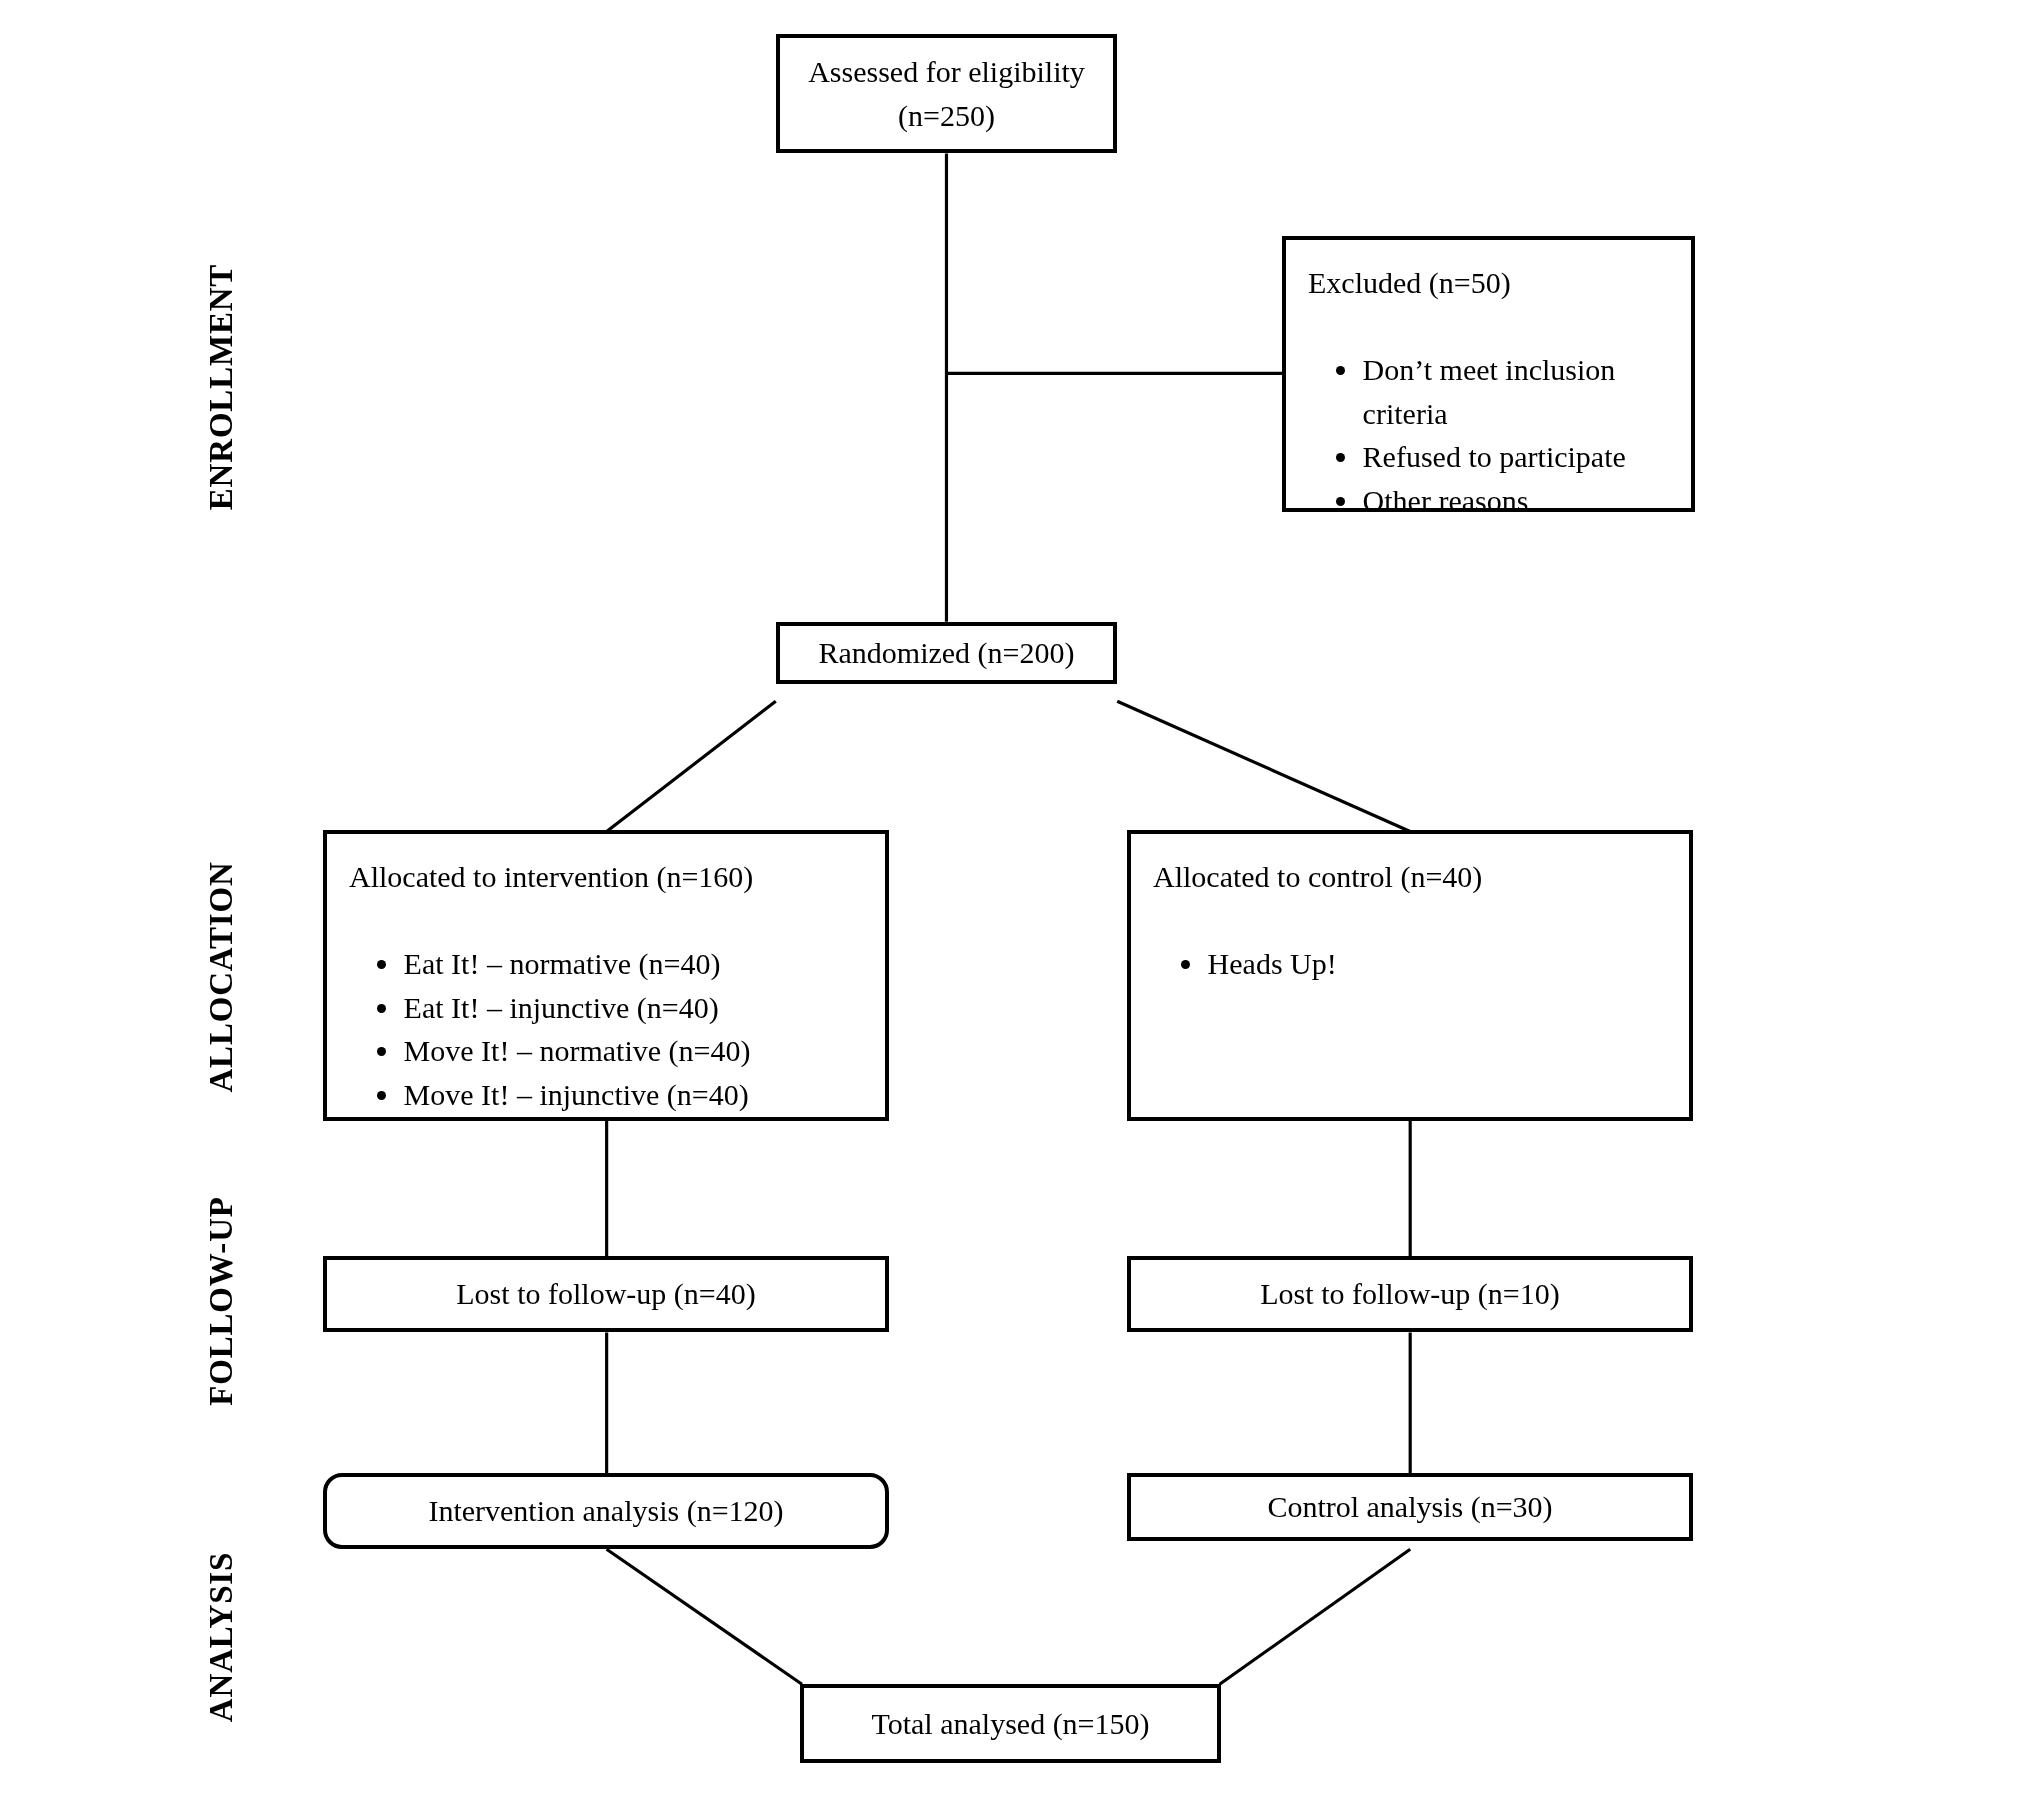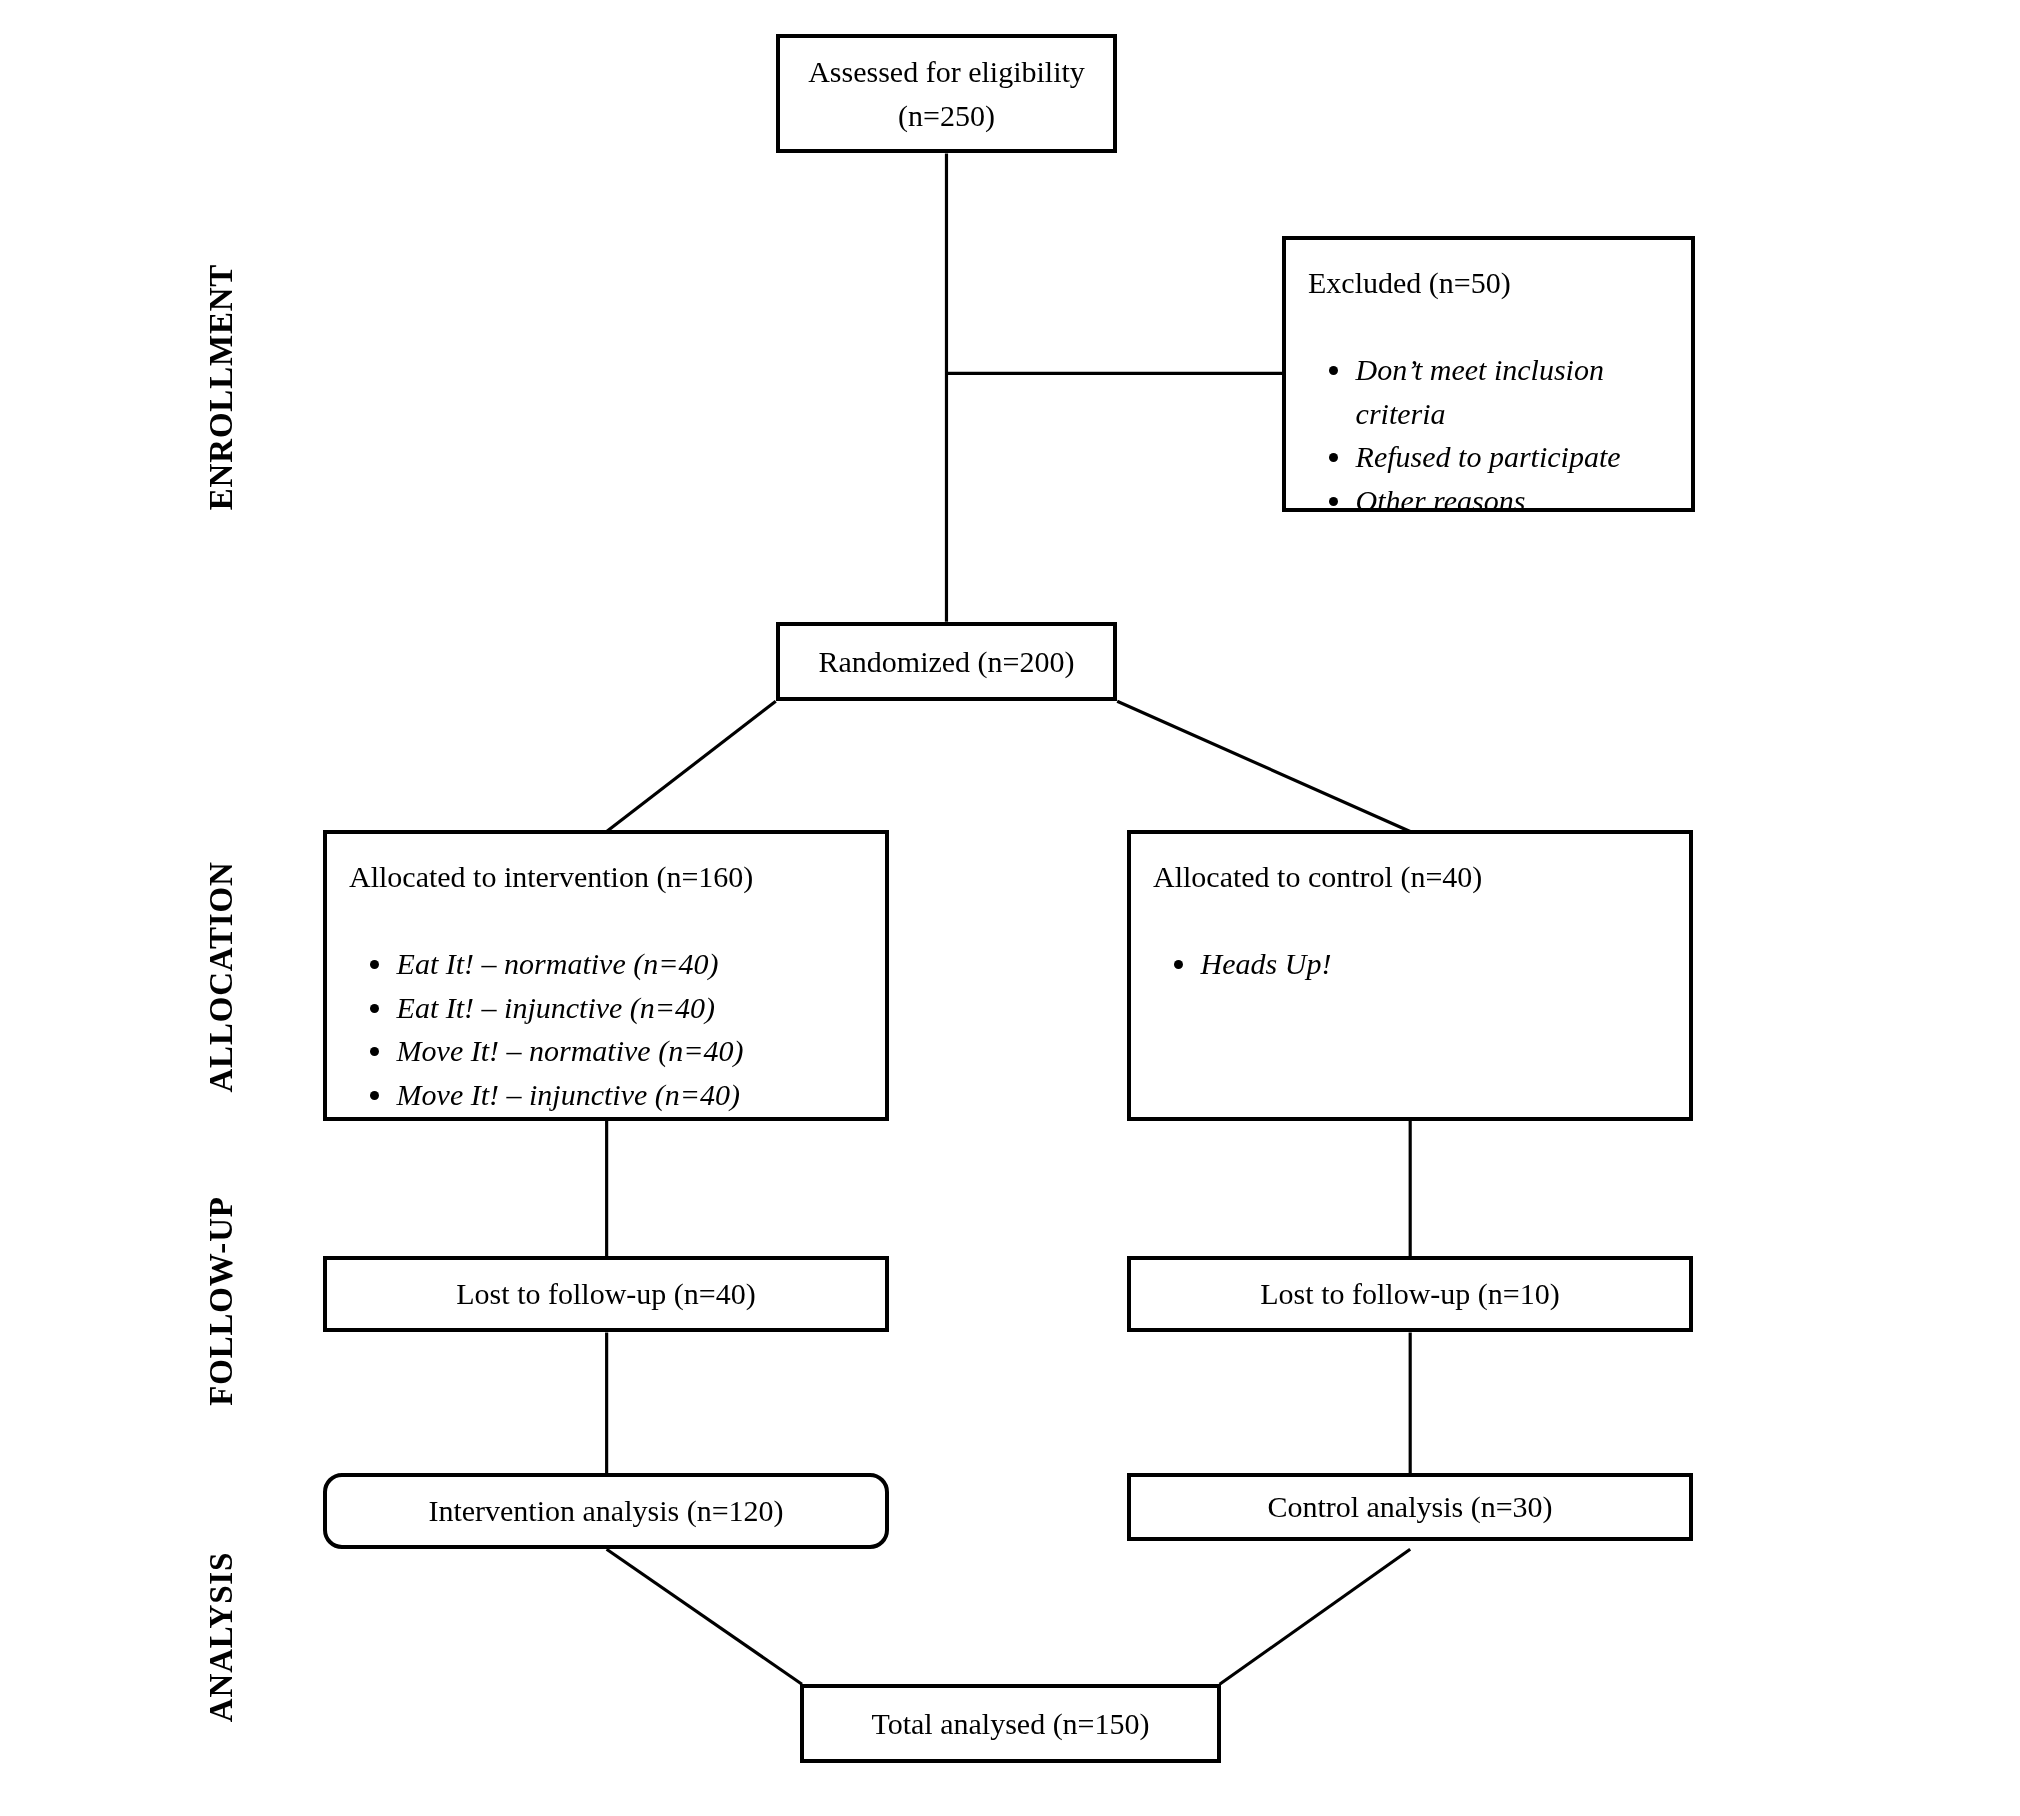--- a/index.html
+++ b/index.html
@@ -36,41 +36,40 @@
     justify-content: center;
     text-align: center;
   }
   .flow-box.listbox {
     padding: 20.6px 22px;
   }
   .flow-box .box-title {
     margin: 0 0 44px 0;
   }
   .flow-box ul {
-    margin: 0;
+    margin: 7px;
     padding-left: 46px;
     list-style: disc outside;
-    font-style: italic;
   }
   .flow-box li {
     line-height: 1.45;
     padding-left: 1.6px;
   }
   .stage-label {
     position: absolute;
     transform: translate(-50%, -50%) rotate(-90deg);
     font-weight: bold;
     font-size: 33px;
     letter-spacing: 0.8px;
     white-space: nowrap;
   }
   
   #box-assessed   { left: 776px;  top: 34px;   width: 341px; height: 119px; }
   #box-excluded   { left: 1282px; top: 236px;  width: 413px; height: 276px; }
-  #box-randomized { left: 776px;  top: 622px;  width: 341px; height: 79px; }
+  #box-randomized { left: 776px;  top: 622px;  width: 341px; height: 62px; }
   #box-alloc-int  { left: 323px;  top: 830px; width: 566px; height: 291px; }
   #box-alloc-ctrl { left: 1127px; top: 830px; width: 566px; height: 291px; }
   #box-lost-int   { left: 323px;  top: 1256px; width: 566px; height: 76px; }
   #box-lost-ctrl  { left: 1127px; top: 1256px; width: 566px; height: 76px; }
   #box-ana-int    { left: 323px;  top: 1473px; width: 566px; height: 76px; border-radius: 19px; }
   #box-ana-ctrl   { left: 1127px; top: 1473px; width: 566px; height: 68px; }
   #box-total      { left: 800px; top: 1684px; width: 421px; height: 79px; }
 
   #stage-enrollment { left: 221px; top: 387px; }
   #stage-allocation { left: 221px; top: 977px; }

